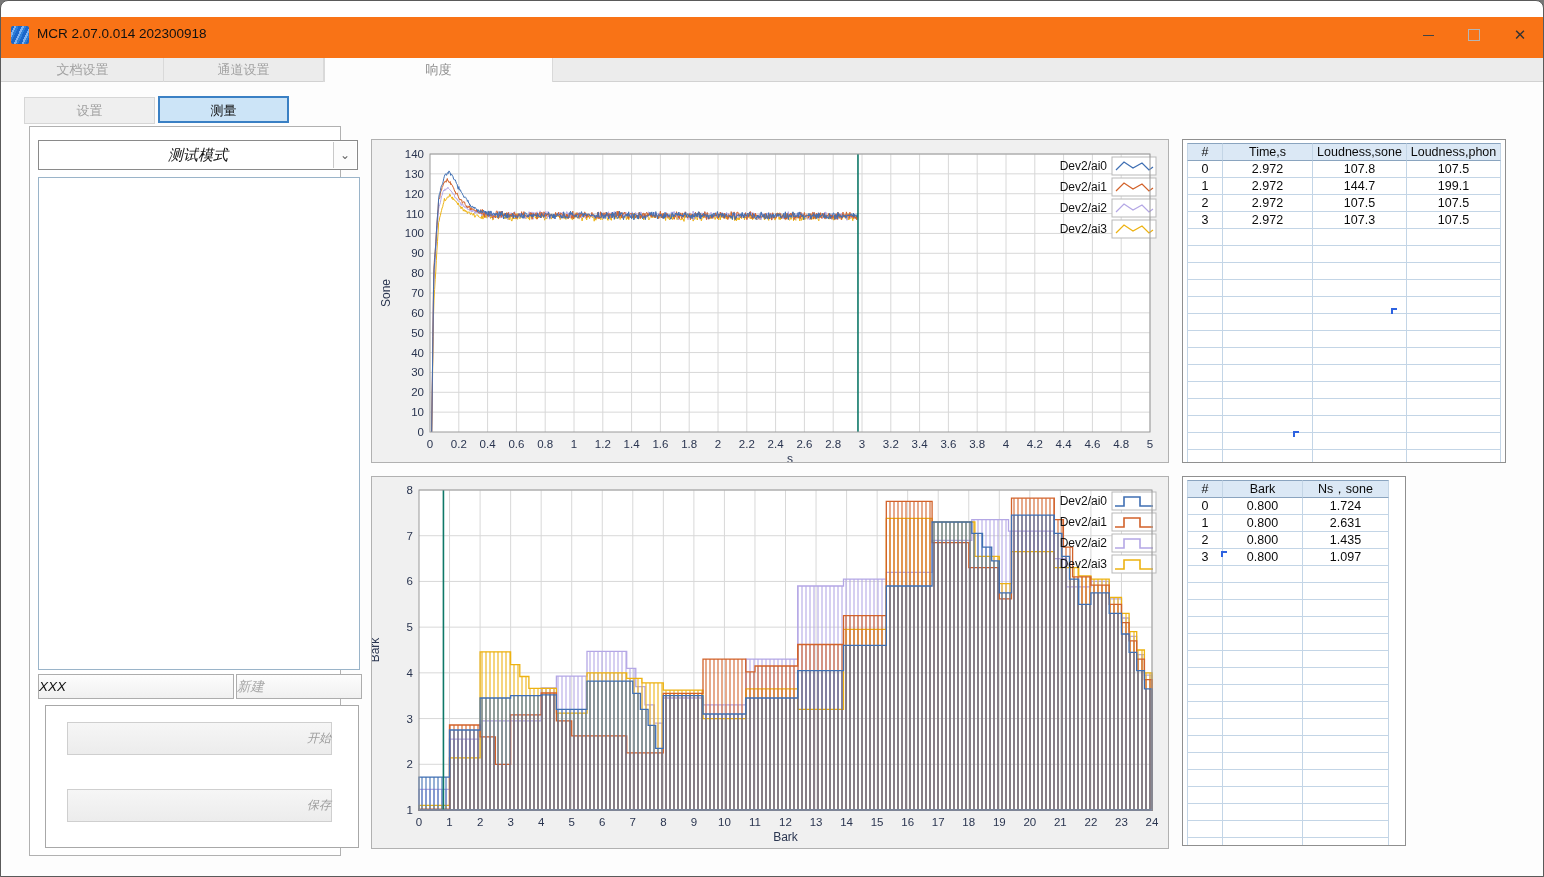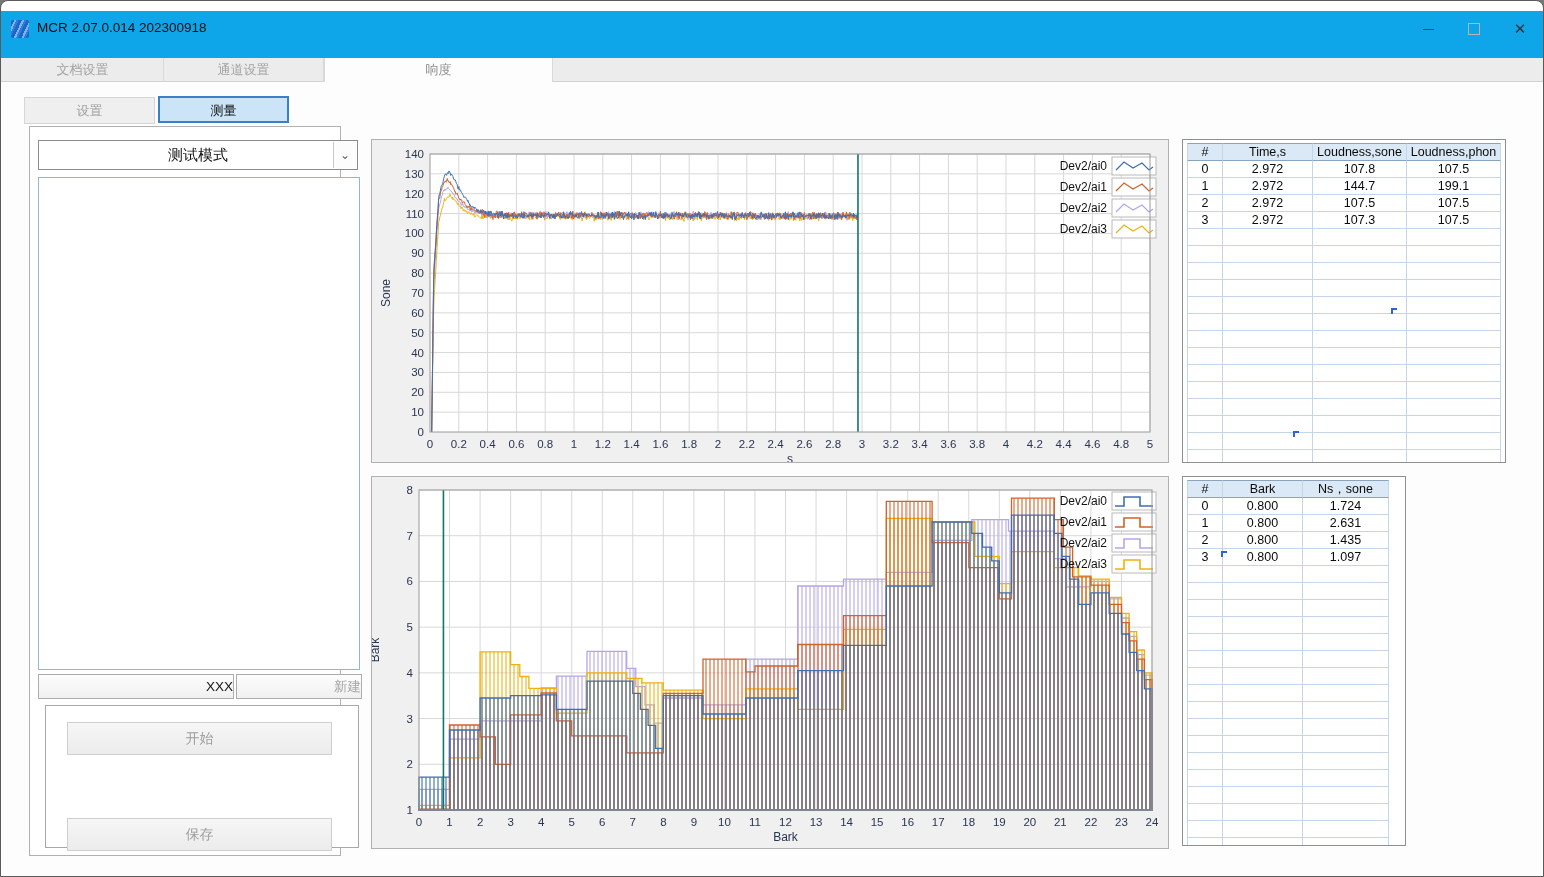--- a/index.html
+++ b/index.html
@@ -1,19 +1,19 @@
 <!DOCTYPE html>
 <html><head>
 <meta charset="utf-8">
 <style>
   html,body{margin:0;padding:0;background:#777;font-family:"Liberation Sans","DejaVu Sans",sans-serif;}
   #win{position:relative;width:1544px;height:877px;background:#ffffff;overflow:hidden;
        border:1px solid #5a5a5a;border-radius:8px 8px 0 0;box-sizing:border-box;}
   
-  #titlebar{position:absolute;left:0;top:10px;width:100%;height:52px;background:#0ea5e9;}
+  #titlebar{position:absolute;left:0;top:16px;width:100%;height:52px;background:#f97316;}
   #appicon{position:absolute;left:10px;top:9px;width:18px;height:18px;border-radius:2px;
            background:repeating-linear-gradient(115deg,#1b66c9 0 3px,#7fb2ef 3px 5px,#2f7fd8 5px 7px);}
   #title{position:absolute;left:36px;top:9px;font-size:13.5px;color:#111;}
   .wbtn{position:absolute;top:0;width:46px;height:36px;display:flex;align-items:center;justify-content:center;color:#333;font-size:15px;}
   #btn-min{right:92px}#btn-max{right:46px}#btn-close{right:0}
   #btn-max span{display:block;width:10px;height:10px;border:1px solid #b5b5b5;}
   #btn-min span{display:block;width:11px;height:0;border-top:1.5px solid #444;}
   
   #menubar{position:absolute;left:0;top:36px;width:100%;height:21px;background:#fff;}
   .menu-item{display:inline-block;padding:2px 10px;font-size:13px;color:#111;}
@@ -21,38 +21,38 @@
   #tabstrip{position:absolute;left:0;top:57px;width:100%;height:24px;background:#ececec;border-bottom:1px solid #d2d2d2;box-sizing:border-box;}
   .tab{position:absolute;top:0;height:24px;line-height:24px;text-align:center;font-size:13px;color:#a2a2a2;border-right:1px solid #d9d9d9;box-sizing:border-box;}
   .tab.active{background:#fdfdfd;color:#8e8e8e;border-left:1px solid #d9d9d9;height:25px;}
   
   #content{position:absolute;left:0;top:81px;width:100%;height:796px;background:#fdfdfd;}
   .subtab{position:absolute;height:27px;line-height:26px;text-align:center;font-size:13px;box-sizing:border-box;}
   #subtab-settings{left:23px;top:15px;width:131px;background:#efefef;border:1px solid #d6d6d6;color:#9f9f9f;}
   #subtab-measure{left:157px;top:14px;width:131px;background:#cce4f7;border:2px solid #3a80c4;color:#111;}
   .groupbox{position:absolute;border:1px solid #b1b1b1;box-sizing:border-box;}
   
-  #left-group{left:28px;top:44px;width:312px;height:730px;background:#fff;}
+  #left-group{left:28px;top:44px;width:312px;height:730px;background:#fff;font-style:italic;}
   #mode-select{position:absolute;left:8px;top:13px;width:320px;height:30px;background:#fff;border:1px solid #8a8a8a;box-sizing:border-box;}
   #mode-select .val{display:block;text-align:center;line-height:28px;font-size:15px;color:#111;}
   #mode-arrow{position:absolute;right:1px;top:1px;width:22px;height:26px;border-left:1px solid #c9c9c9;background:#fcfcfc;color:#666;
               display:flex;align-items:center;justify-content:center;font-size:12px;}
   #filelist{position:absolute;left:8px;top:50px;width:322px;height:493px;background:#fff;border:1px solid #9ab4c9;box-sizing:border-box;overflow:hidden;}
   #filelist-header{height:21px;line-height:21px;padding-left:4px;background:#d9eaf6;border-bottom:1px solid #9ab4c9;font-size:13px;color:#111;}
   #list-item-0{margin-top:3px;height:20px;line-height:20px;width:302px;background:#00b200;color:#071007;font-size:13.5px;padding-left:8px;box-sizing:border-box;}
   #list-item-0 .stat{margin-left:28px;}
-  .halfbtn{position:absolute;top:547px;height:25px;line-height:23px;text-align:right;font-size:13.5px;border:1px solid #adadad;box-sizing:border-box;background:linear-gradient(#fdfdfd,#f0f0f0);}
+  .halfbtn{position:absolute;top:547px;height:25px;line-height:23px;text-align:left;font-size:13.5px;border:1px solid #adadad;box-sizing:border-box;background:linear-gradient(#fdfdfd,#f0f0f0);}
   #btn-xxx{left:8px;width:196px;color:#111;}
   #btn-new{left:206px;width:126px;color:#a8a8a8;}
   #ctrl-box{position:absolute;left:15px;top:578px;width:314px;height:143px;border:1px solid #a8a8a8;background:#fff;box-sizing:border-box;}
-  .ctrl-btn{position:absolute;left:21px;width:265px;height:33px;line-height:31px;text-align:center;font-size:14px;
+  .ctrl-btn{position:absolute;left:21px;width:265px;height:33px;line-height:31px;text-align:right;font-size:12px;
             background:linear-gradient(#f6f6f6,#ececec);border:1px solid #cfcfcf;box-sizing:border-box;color:#9d9d9d;}
   #btn-start{top:16px}
   #btn-stop{top:56px;border:1px solid #8f8f8f;color:#111;background:linear-gradient(#f4f4f4,#e4e4e4);}
-  #btn-save{top:112px}
+  #btn-save{top:83px}
   
   .chartbox{background:#f0f0f0;}
   #chart1-box{left:370px;top:57px;width:798px;height:324px;}
   #chart2-box{left:370px;top:394px;width:798px;height:373px;}
   
   .tablepanel{position:absolute;background:#fff;border:1px solid #8f8f8f;box-sizing:border-box;overflow:hidden;}
   #table1-panel{left:1181px;top:57px;width:324px;height:324px;}
   #table2-panel{left:1181px;top:394px;width:224px;height:370px;}
   .tbl{position:absolute;left:4px;top:3px;}
   .tr{display:flex;}

